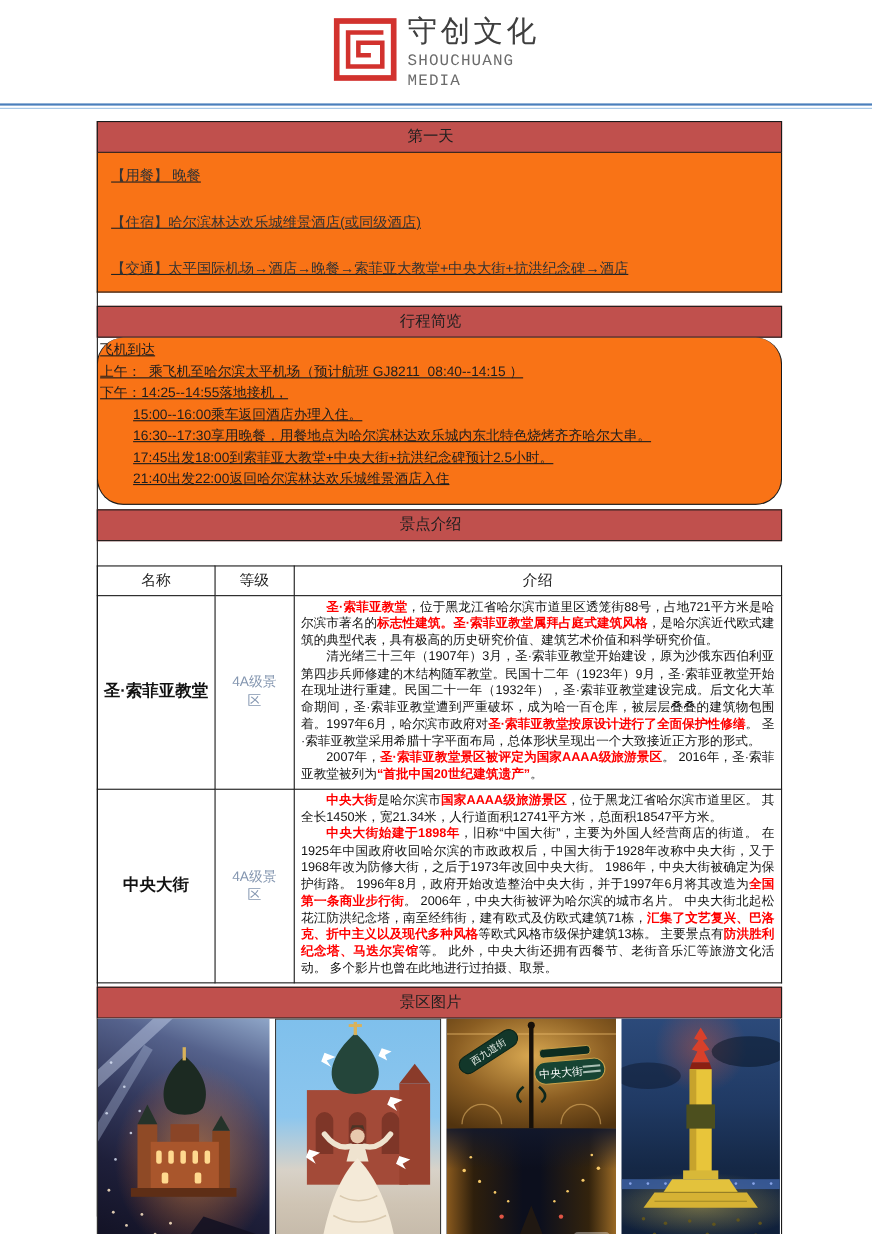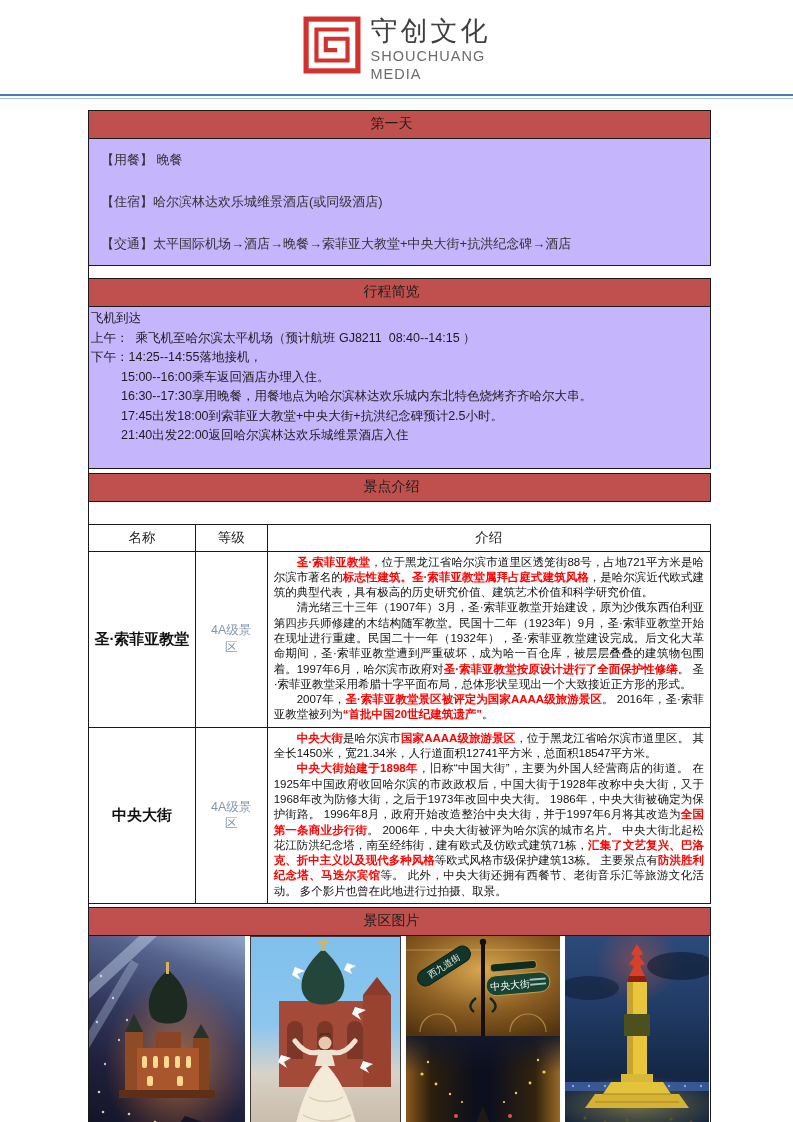--- a/index.html
+++ b/index.html
@@ -2,42 +2,42 @@
 <html><head>
 <meta charset="utf-8">
 <style>
   * { margin:0; padding:0; box-sizing:border-box; }
   html,body { background:#fff; }
   .page { position:relative; width:793px; height:1122px; background:#fff; overflow:hidden;
           font-family:"Liberation Sans","DejaVu Sans",sans-serif; color:#222; }
 
   
   .brand { display:flex; justify-content:center; align-items:flex-start; gap:10px; padding-top:16px; }
-  .brand-txt { display:flex; flex-direction:column; }
+  .brand-txt { display:flex; flex-direction:column;font-family:Liberation Mono, monospace; }
   .brand-cn { font-size:27px; color:#3f3f3f; letter-spacing:3px; line-height:1.15; }
   .brand-en { font-size:14.5px; color:#6b6b6b; letter-spacing:1px; line-height:1.25; }
 
   .rule { position:absolute; top:94px; left:0; width:793px; height:5px;
           border-top:2px solid #4a7ebb; border-bottom:1px solid #9ec3e6; }
 
   .leftline { position:absolute; left:88px; top:110px; height:996px; width:0; border-left:1px solid #1a1a1a; }
 
   .content { position:absolute; left:88px; top:110px; width:623px; }
 
   .bar { background:#C0504D; border:1px solid #1a1a1a; text-align:center;
          font-size:14px; color:#1f1f1f; padding:4px 16px 5px 0; }
-  .box { border:1px solid #1a1a1a; border-top:none; background:#c4b5fd; }
+  .box { border:1px solid #1a1a1a; border-top:none; background:#f97316;text-decoration:underline; }
 
   
   .sec1 { margin-bottom:12px; }
   .day-row { padding:12px 10px 12px 12px; font-size:13px; color:#333; }
 
   
   .sec2 { margin-bottom:4px; }
-  .ov-body { padding:2px 4px 22px 2px; font-size:12.5px; line-height:19.5px; color:#1d1d1d; }
+  .ov-body { padding:2px 4px 12px 2px; font-size:12.5px; line-height:19.5px; color:#1d1d1d;border-radius:24px; }
   .ov-line { white-space:pre-wrap; }
   .ov-line.ind { padding-left:30px; }
 
   
   .attr-table { width:100%; border-collapse:collapse; table-layout:fixed;margin-top:22px; }
   .attr-table td { border:1px solid #1a1a1a; vertical-align:middle; }
   .col-name { width:98px; } .col-level { width:66px; } .col-intro { width:407px; }
   .th-row td { text-align:center; font-size:13.5px; padding:4px 0; color:#1d1d1d; }
   .name-cell { text-align:center; font-size:15px; font-weight:bold; color:#111; line-height:1.5; padding:4px; }
   .level-cell { text-align:center; font-size:12.5px; color:#8496B0; line-height:1.35; padding:0 12px; }

